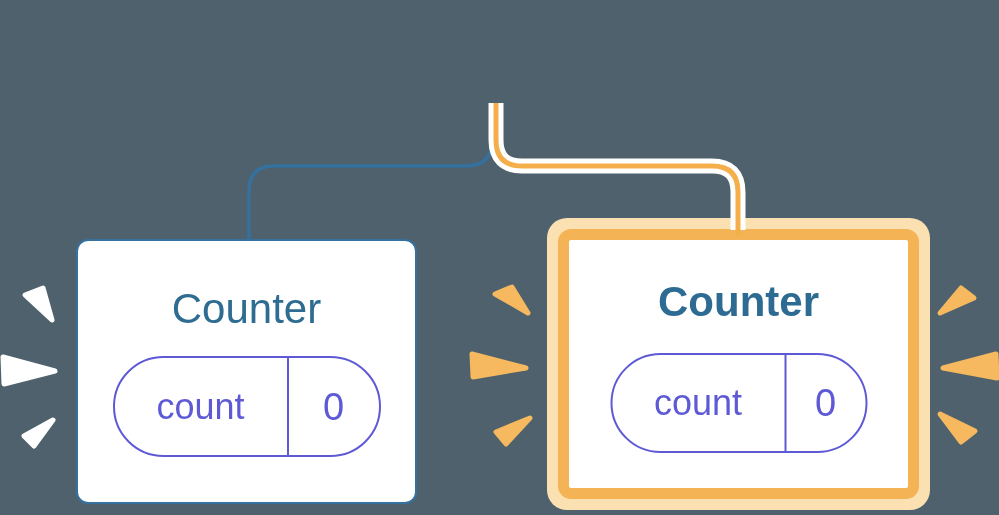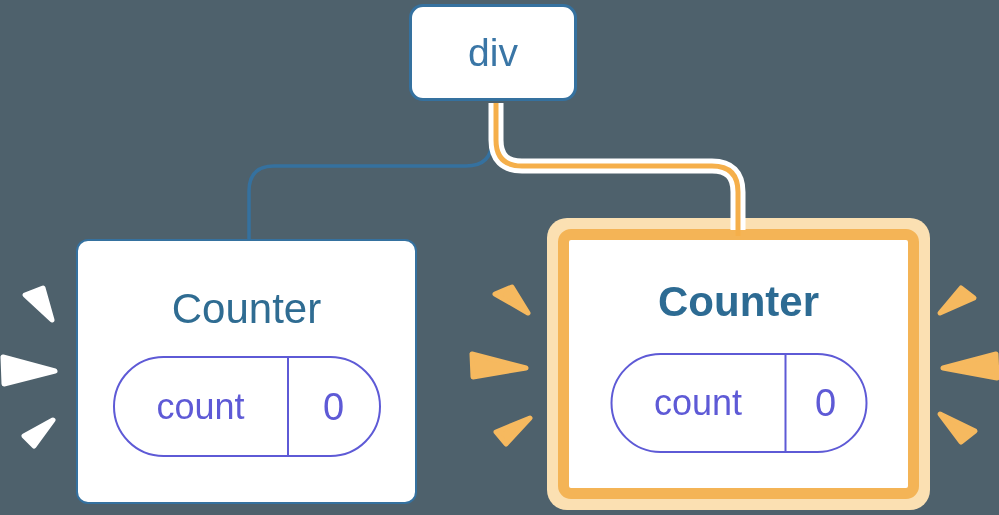--- a/index.html
+++ b/index.html
@@ -133,23 +133,20 @@
       <polygon class="spark-orange" points="530,418 496,432 506,444"></polygon>
     </g>
 
     <g>
       <polygon class="spark-orange" points="940,313 961,288 974,298"></polygon>
       <polygon class="spark-orange" points="943,368 996,354 997,378"></polygon>
       <polygon class="spark-orange" points="940,414 961,442 975,431"></polygon>
     </g>
   </svg>
 
-  <div class="div-node">
-    <span>div</span>
-  </div>
 
   <div class="card card-left">
     <div class="card-title">Counter</div>
     <div class="pill">
       <div class="pill-key">
         <span>count</span>
       </div>
       <div class="pill-value">
         <span>0</span>
       </div>

